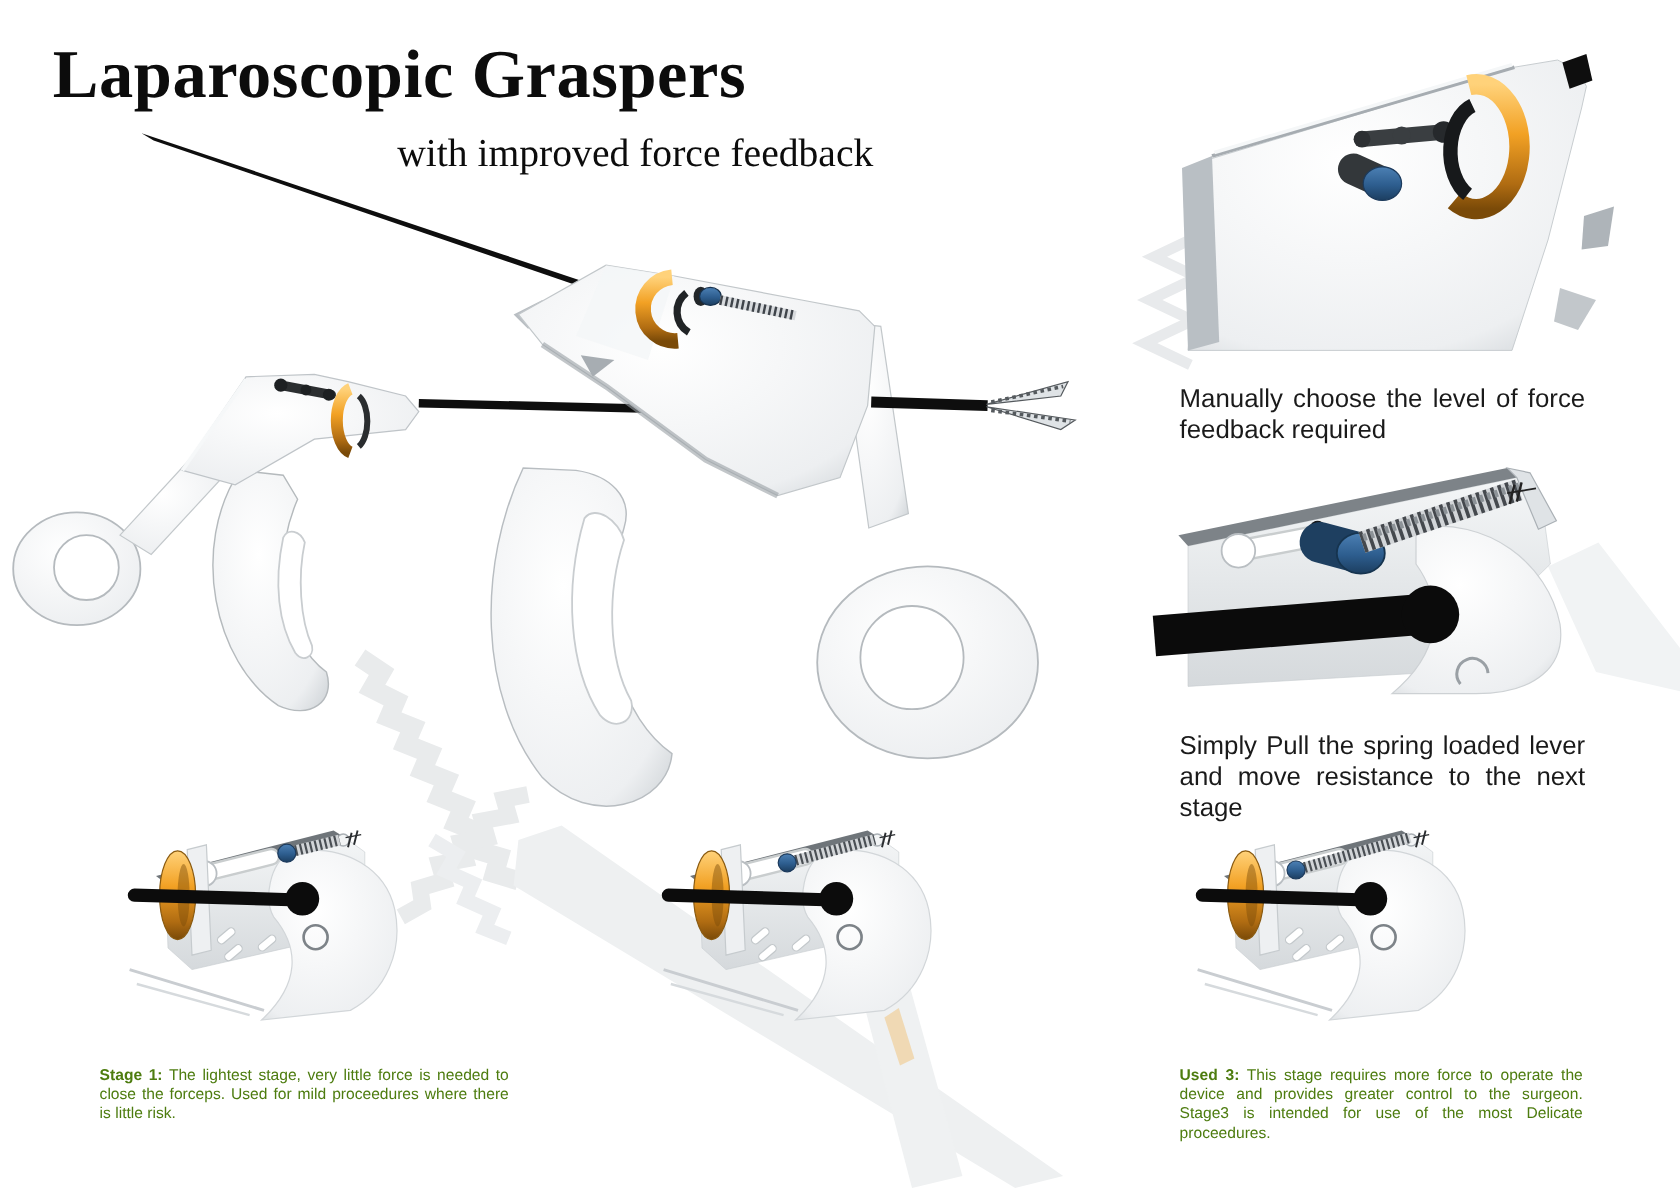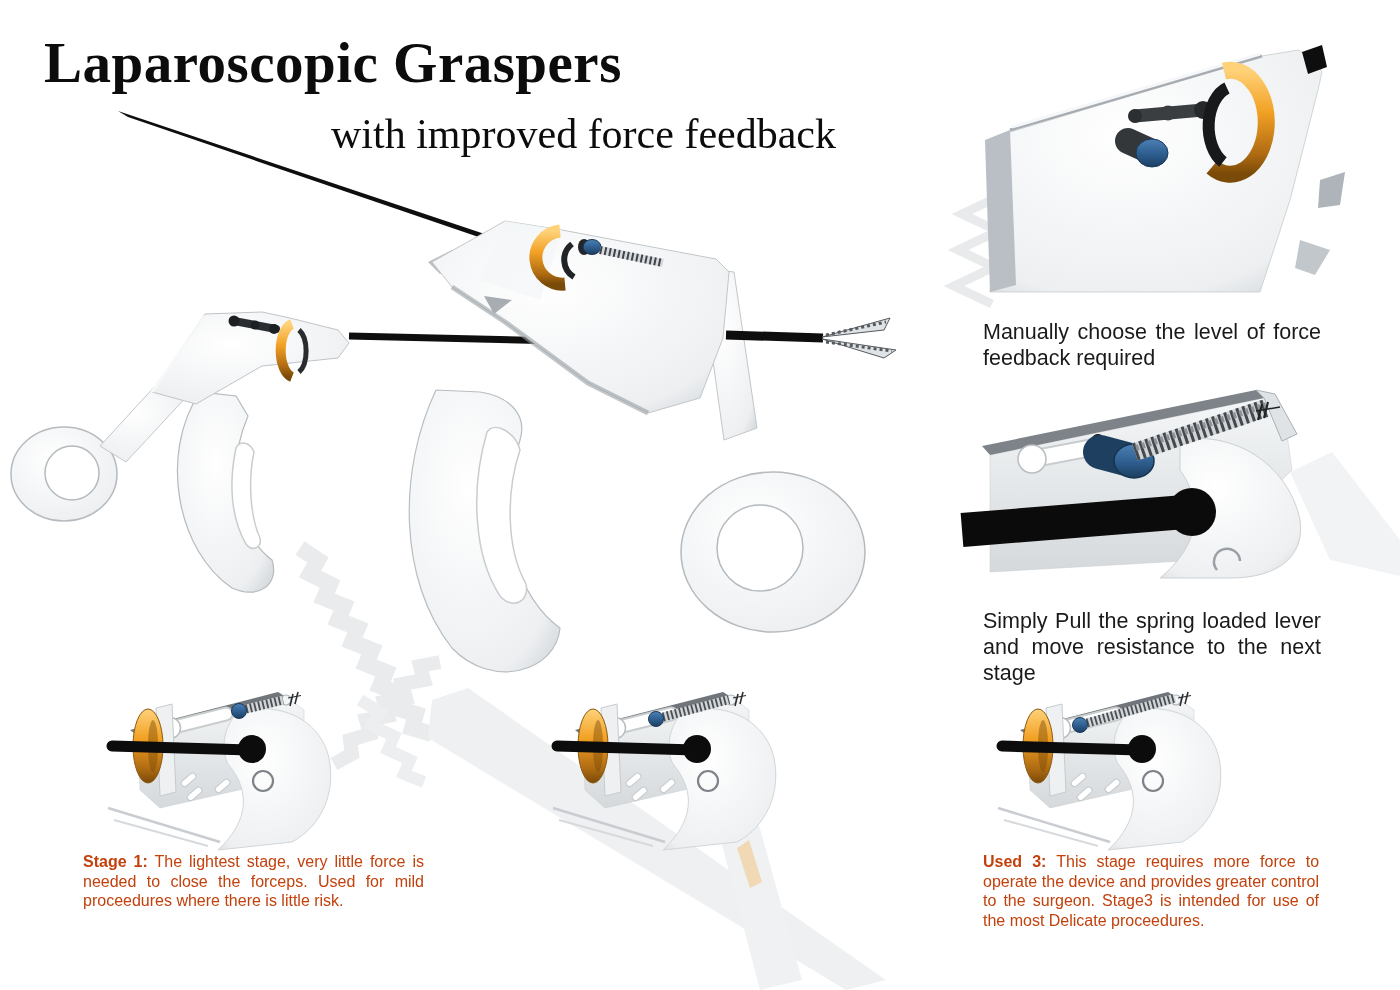--- a/index.html
+++ b/index.html
@@ -8,32 +8,32 @@
     font-family:"Liberation Sans",sans-serif;color:#111;overflow:hidden;
   }
   .poster-title{
     position:absolute;left:44px;top:30px;margin:0;
     font-family:"Liberation Serif",serif;font-weight:bold;
     font-size:57px;letter-spacing:.5px;color:#0c0c0c;
   }
   .poster-subtitle{
     position:absolute;left:331px;top:110px;margin:0;
     font-family:"Liberation Serif",serif;font-weight:normal;
-    font-size:42px;color:#0c0c0c;
+    font-size:33px;color:#0c0c0c;
   }
   .art{position:absolute;left:0;top:0;width:1400px;height:990px;}
   .note{
     position:absolute;width:338px;font-size:21.5px;line-height:1.21;
     text-align:justify;color:#1a1a1a;
   }
   .note-selector{left:983px;top:297px;}
   .note-lever{left:983px;top:586px;}
   .caption{
-    position:absolute;top:852px;width:341px;margin:0;
-    font-size:16px;line-height:1.23;text-align:justify;color:#c2410c;
+    position:absolute;top:888px;width:341px;margin:0;
+    font-size:13px;line-height:1.23;text-align:justify;color:#4d7c0f;
   }
   .caption b{font-weight:bold;}
   .cap-1{left:83px;}
   .cap-2{left:528px;}
   .cap-3{left:983px;width:336px;}
 </style>
 </head>
 <body>
 
 <div class="poster">

